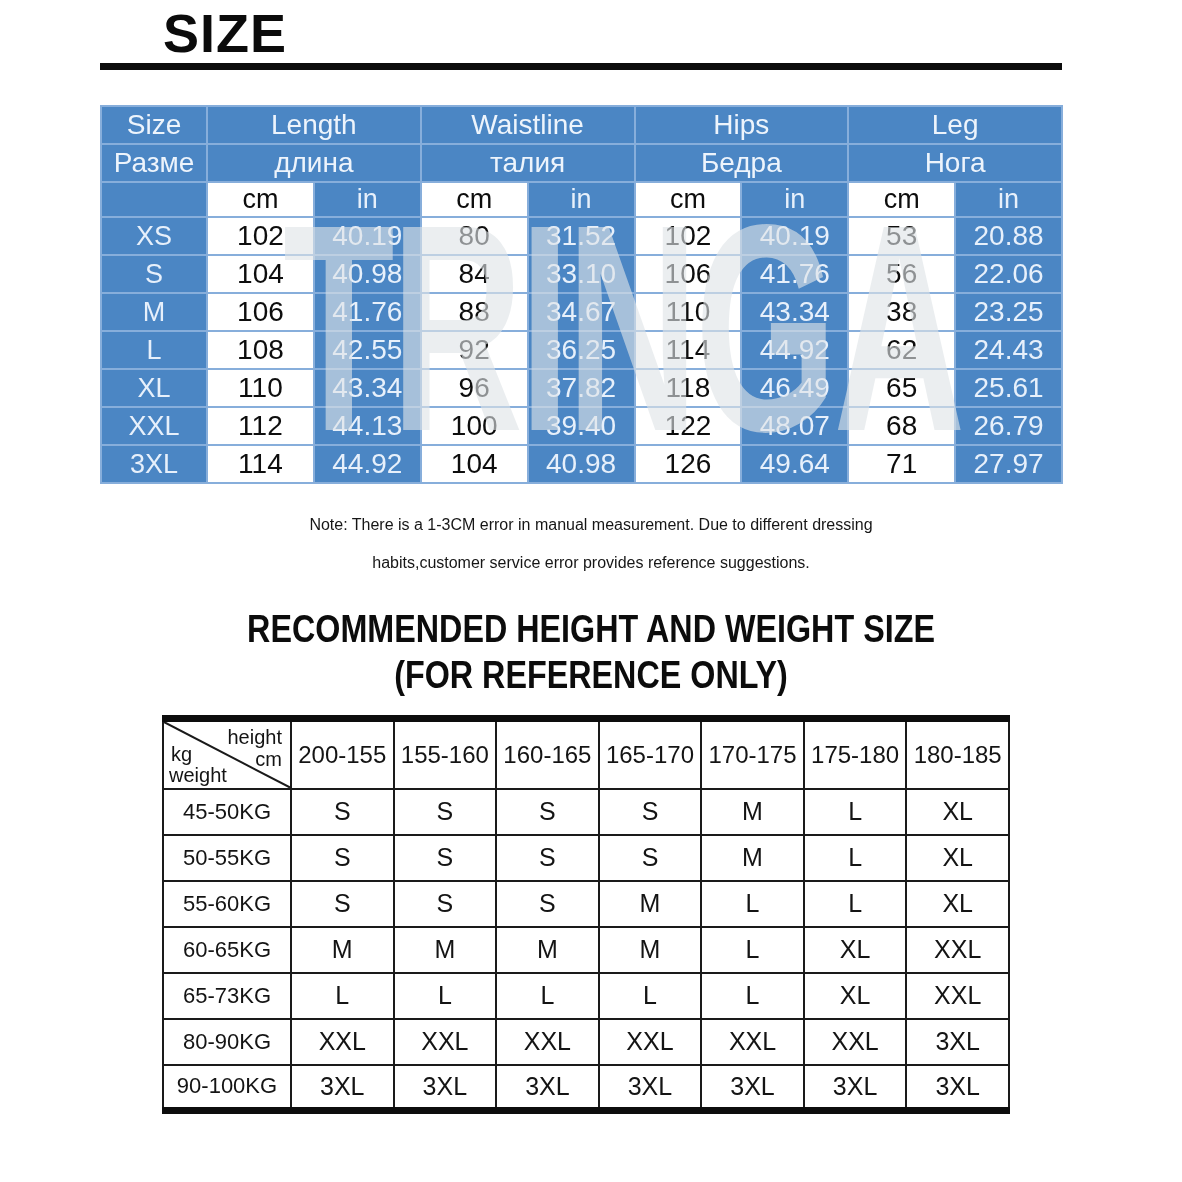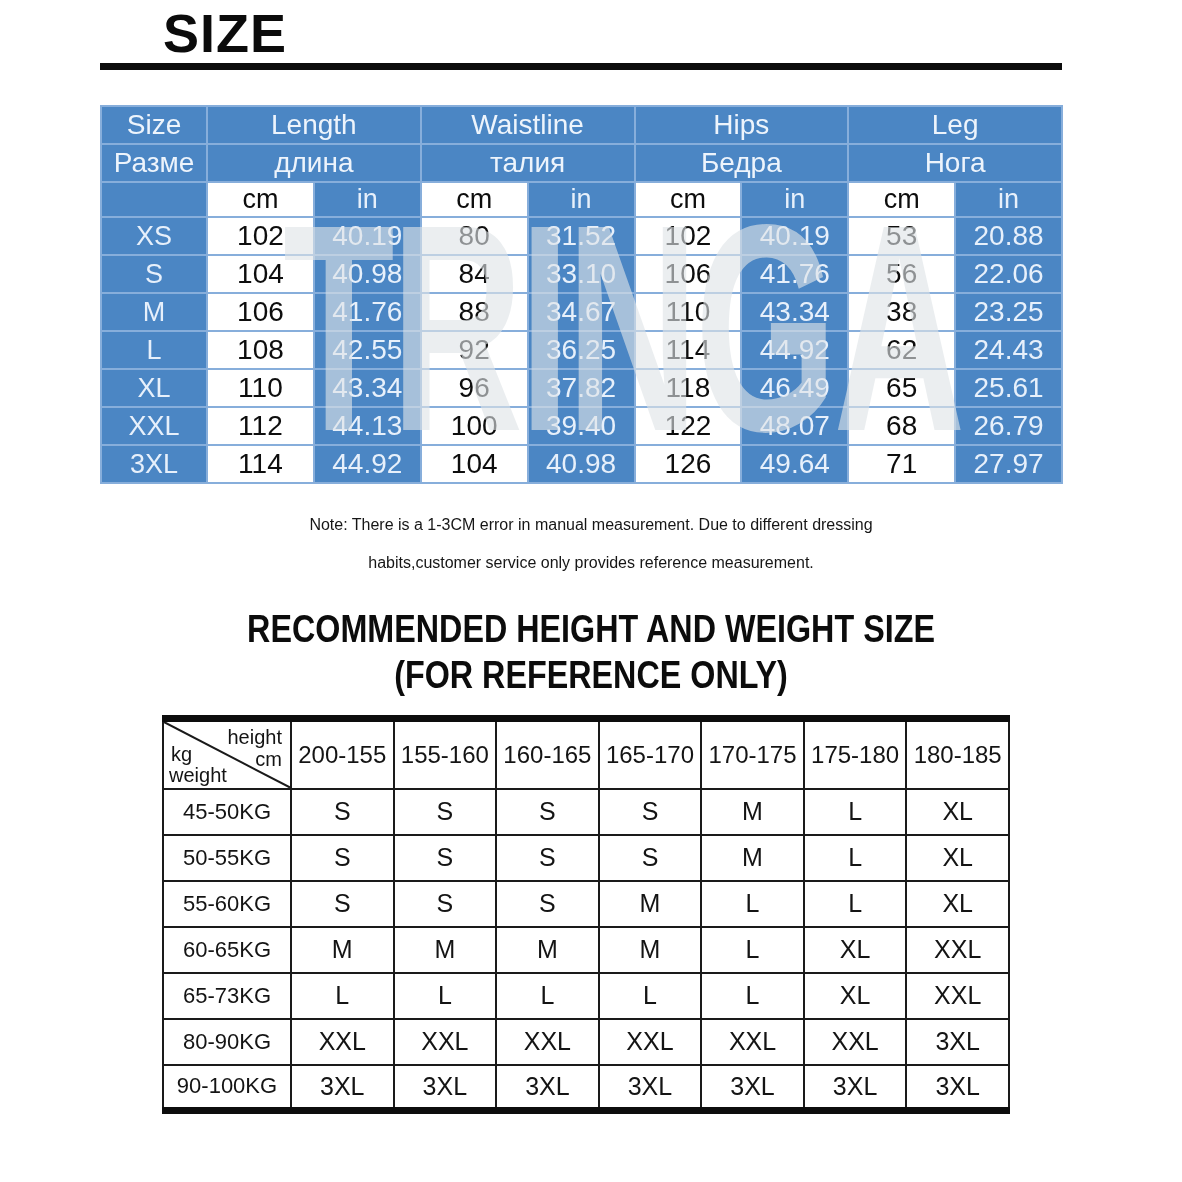--- a/index.html
+++ b/index.html
@@ -207,21 +207,21 @@
             <td class="wc">71</td>
             <td class="bc">27.97</td>
           </tr>
         </tbody>
     </table>
     <div class="watermark">TRINGA</div>
   </div>
 
   <p class="note">
     <span>Note: There is a 1-3CM error in manual measurement. Due to different dressing</span><br>
-    <span>habits,customer service only provides reference measurement.</span>
+    <span>habits,customer service error provides reference suggestions.</span>
   </p>
 
   <h2 class="rec-title">
     <span class="l1">RECOMMENDED HEIGHT AND WEIGHT SIZE</span>
     <span class="l2">(FOR REFERENCE ONLY)</span>
   </h2>
 
   <table class="t2">
     <colgroup>
       <col class="c-w">

